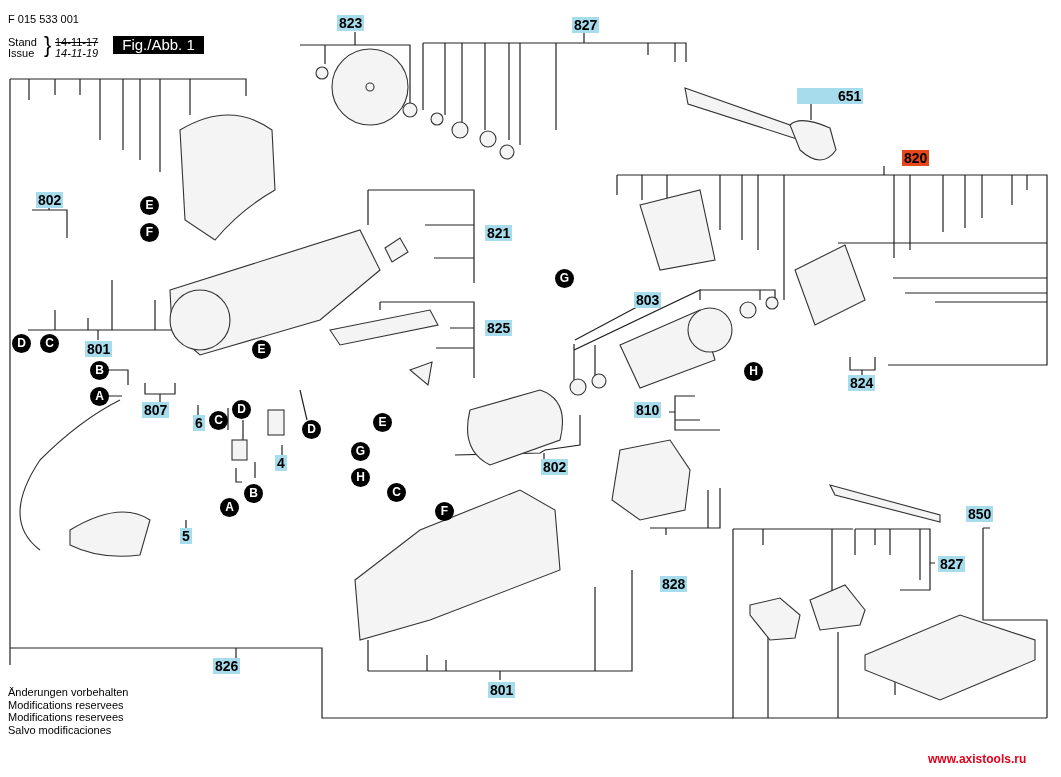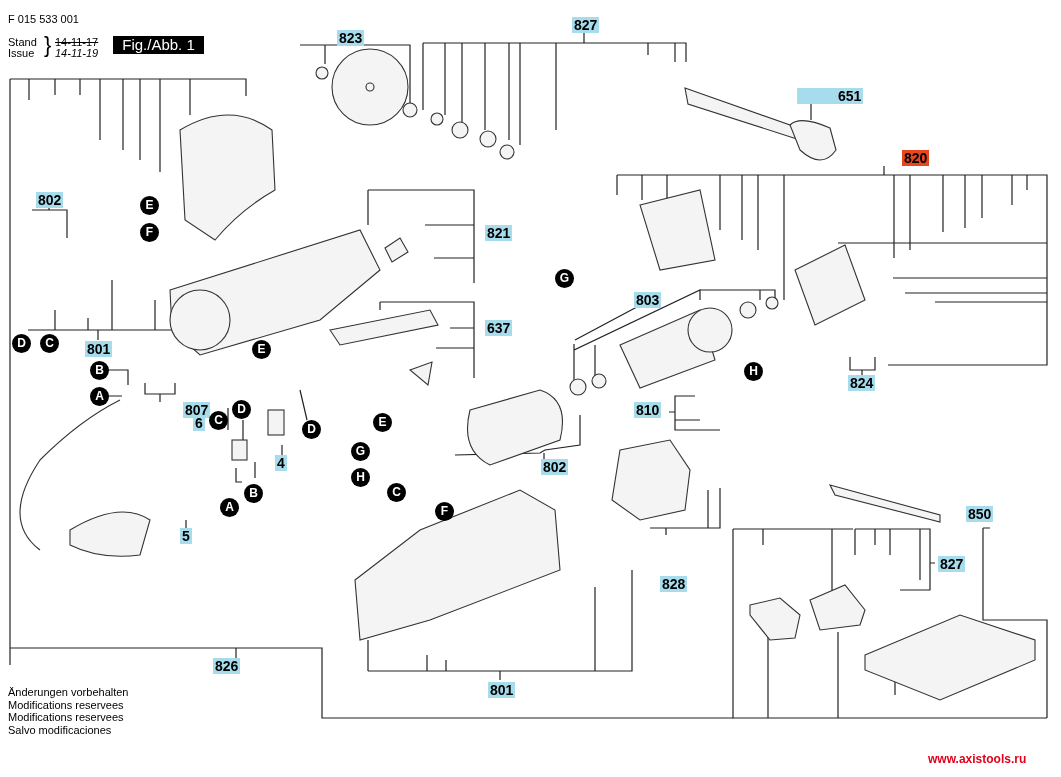--- a/index.html
+++ b/index.html
@@ -130,29 +130,29 @@
     <rect x="232" y="440" width="15" height="20"></rect>
     <rect x="268" y="410" width="16" height="25"></rect>
 
     <path d="M385 248 L400 238 L408 252 L392 262 Z"></path>
 
     <path d="M330 330 L430 310 L438 325 L340 345 Z"></path>
     <path d="M410 370 L432 362 L428 385 Z"></path>
   </g>
 </svg>
 
-<div class="tag" style="left:337px;top:30px;">823</div>
+<div class="tag" style="left:337px;top:15px;">823</div>
 <div class="tag" style="left:572px;top:17px;">827</div>
 <div class="tag" style="left:797px;top:88px;padding-left:41px;">651</div>
 <div class="tag red" style="left:902px;top:150px;">820</div>
 <div class="tag" style="left:36px;top:192px;">802</div>
 <div class="tag" style="left:485px;top:225px;">821</div>
-<div class="tag" style="left:485px;top:320px;">637</div>
+<div class="tag" style="left:485px;top:320px;">825</div>
 <div class="tag" style="left:85px;top:341px;">801</div>
-<div class="tag" style="left:142px;top:402px;margin-left:41px;">807</div>
+<div class="tag" style="left:142px;top:402px;">807</div>
 <div class="tag" style="left:193px;top:415px;">6</div>
 <div class="tag" style="left:275px;top:455px;">4</div>
 <div class="tag" style="left:180px;top:528px;">5</div>
 <div class="tag" style="left:634px;top:292px;">803</div>
 <div class="tag" style="left:634px;top:402px;">810</div>
 <div class="tag" style="left:541px;top:459px;">802</div>
 <div class="tag" style="left:848px;top:375px;">824</div>
 <div class="tag" style="left:660px;top:538px;margin-top:38px;">828</div>
 <div class="tag" style="left:966px;top:506px;">850</div>
 <div class="tag" style="left:938px;top:556px;">827</div>

